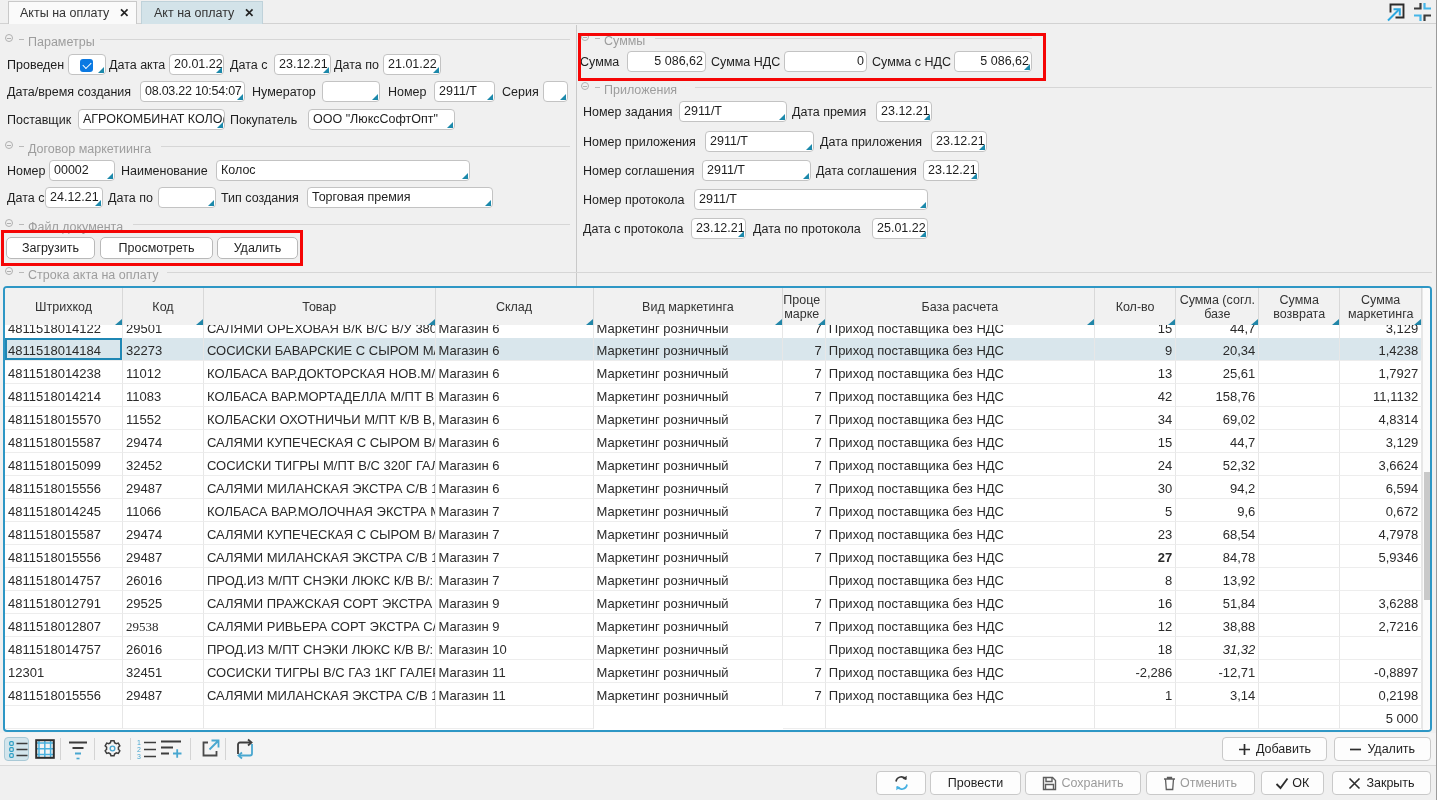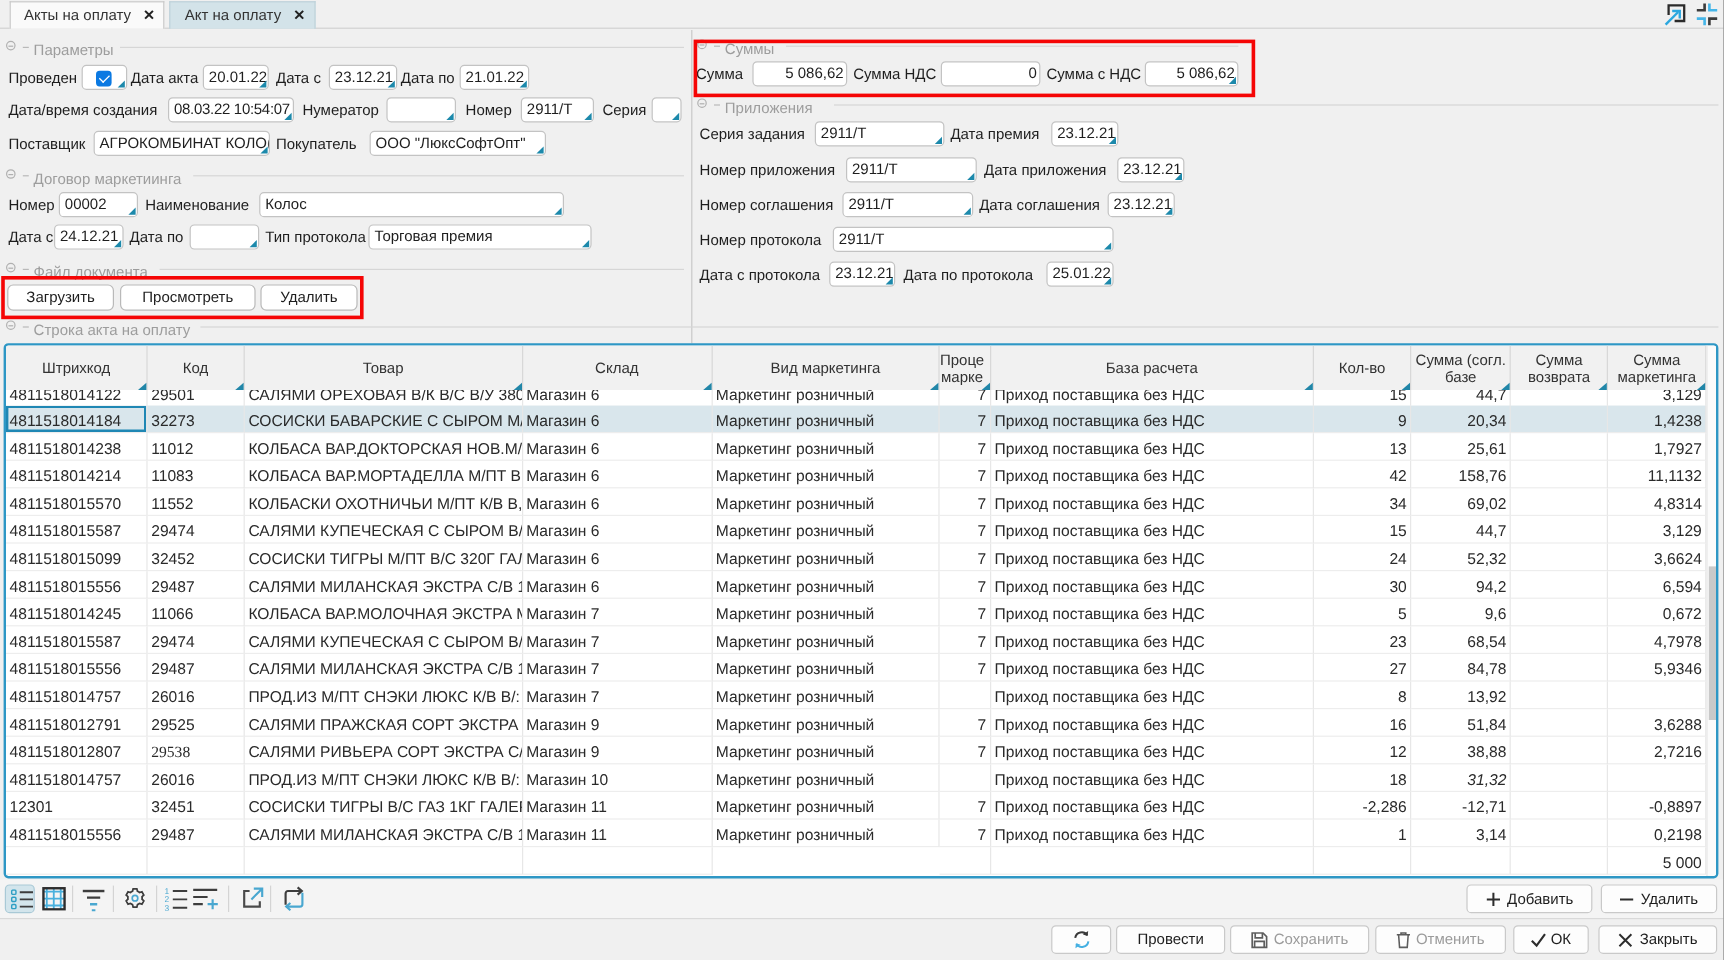--- a/index.html
+++ b/index.html
@@ -110,21 +110,21 @@
   <div class="gline" style="left:154px; width:409px;"></div>
 </div>
 <div class="lbl" style="left:7px; top:164px;">Номер</div>
 <div class="inp tri" style="left:49px; top:160px; width:66px;">00002</div>
 <div class="lbl" style="left:121px; top:164px;">Наименование</div>
 <div class="inp tri" style="left:216px; top:160px; width:254px;">Колос</div>
 <div class="lbl" style="left:7px; top:191px;">Дата с</div>
 <div class="inp tri" style="left:45px; top:187px; width:58px;">24.12.21</div>
 <div class="lbl" style="left:108px; top:191px;">Дата по</div>
 <div class="inp tri" style="left:158px; top:187px; width:58px;"></div>
-<div class="lbl" style="left:221px; top:191px;">Тип протокола</div>
+<div class="lbl" style="left:221px; top:191px;">Тип создания</div>
 <div class="inp tri" style="left:307px; top:187px; width:186px;">Торговая премия</div>
 
 <div class="ghead" style="left:7px; top:221px;">
   <div class="gico"></div>
     <div class="gdash"></div>
   <div class="glabel">Файл документа</div>
   <div class="gline" style="left:126px; width:437px;"></div>
 </div>
 <div class="btn" style="left:6px; top:237px; width:89px; height:22px;">Загрузить</div>
 <div class="btn" style="left:100px; top:237px; width:113px; height:22px;">Просмотреть</div>
@@ -144,21 +144,21 @@
 <div class="lbl" style="left:872px; top:55px;">Сумма с НДС</div>
 <div class="inp r tri" style="left:954px; top:51px; width:78px;">5 086,62</div>
 <div class="redbox" style="left:578px; top:32.5px; width:468px; height:48.5px;"></div>
 
 <div class="ghead" style="left:583px; top:84px;">
   <div class="gico"></div>
     <div class="gdash"></div>
   <div class="glabel">Приложения</div>
   <div class="gline" style="left:112px; width:737px;"></div>
 </div>
-<div class="lbl" style="left:583px; top:105px;">Серия задания</div>
+<div class="lbl" style="left:583px; top:105px;">Номер задания</div>
 <div class="inp tri" style="left:679px; top:101px; width:108px;">2911/Т</div>
 <div class="lbl" style="left:792px; top:105px;">Дата премия</div>
 <div class="inp tri" style="left:876px; top:101px; width:56px;">23.12.21</div>
 
 <div class="lbl" style="left:583px; top:135px;">Номер приложения</div>
 <div class="inp tri" style="left:705px; top:131px; width:109px;">2911/Т</div>
 <div class="lbl" style="left:820px; top:135px;">Дата приложения</div>
 <div class="inp tri" style="left:931px; top:131px; width:56px;">23.12.21</div>
 
 <div class="lbl" style="left:583px; top:164px;">Номер соглашения</div>
@@ -364,21 +364,21 @@
         <div class="tc r" style="width:82px;">4,7978</div>
       </div>
       <div class="trow">
         <div class="tc" style="width:118px;">4811518015556</div>
         <div class="tc" style="width:81px;">29487</div>
         <div class="tc" style="width:231.5px;">САЛЯМИ МИЛАНСКАЯ ЭКСТРА С/В 1</div>
         <div class="tc" style="width:158px;">Магазин 7</div>
         <div class="tc" style="width:189.8px;">Маркетинг розничный</div>
         <div class="tc r" style="width:42.5px;">7</div>
         <div class="tc" style="width:269.1px;">Приход поставщика без НДС</div>
-        <div class="tc r" style="width:81.4px;">27</div>
+        <div class="tc r" style="width:81.4px;font-weight:bold;">27</div>
         <div class="tc r" style="width:83px;">84,78</div>
         <div class="tc r" style="width:80.9px;"></div>
         <div class="tc r" style="width:82px;">5,9346</div>
       </div>
       <div class="trow">
         <div class="tc" style="width:118px;">4811518014757</div>
         <div class="tc" style="width:81px;">26016</div>
         <div class="tc" style="width:231.5px;">ПРОД.ИЗ М/ПТ СНЭКИ ЛЮКС К/В В/:</div>
         <div class="tc" style="width:158px;">Магазин 7</div>
         <div class="tc" style="width:189.8px;">Маркетинг розничный</div>

